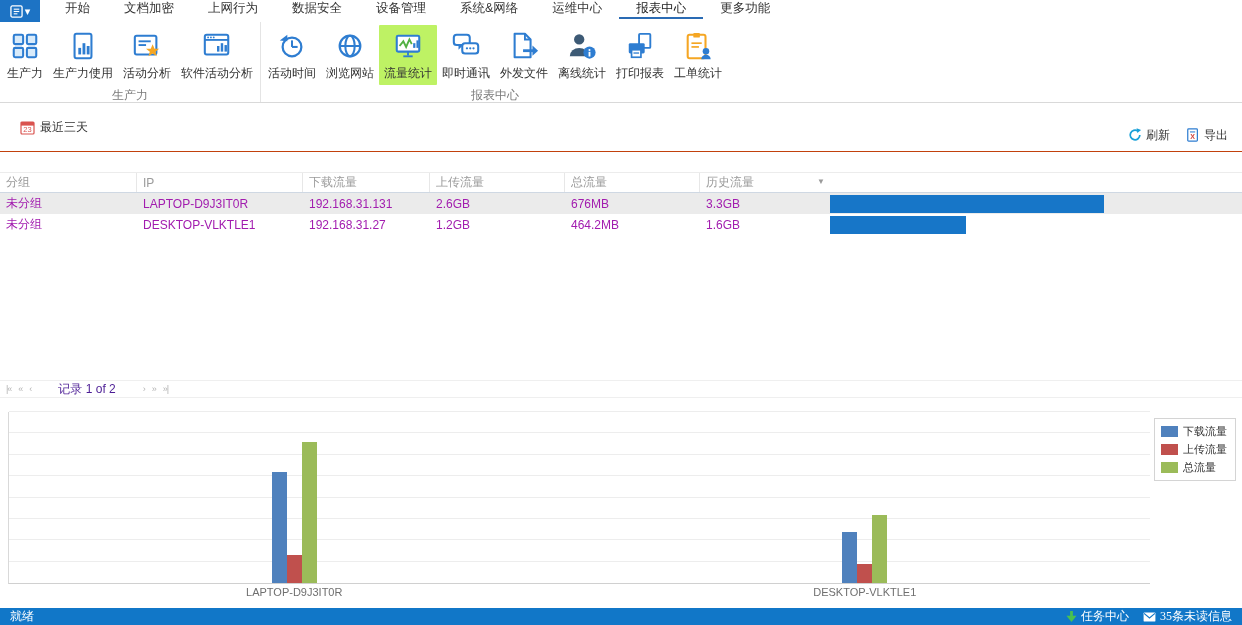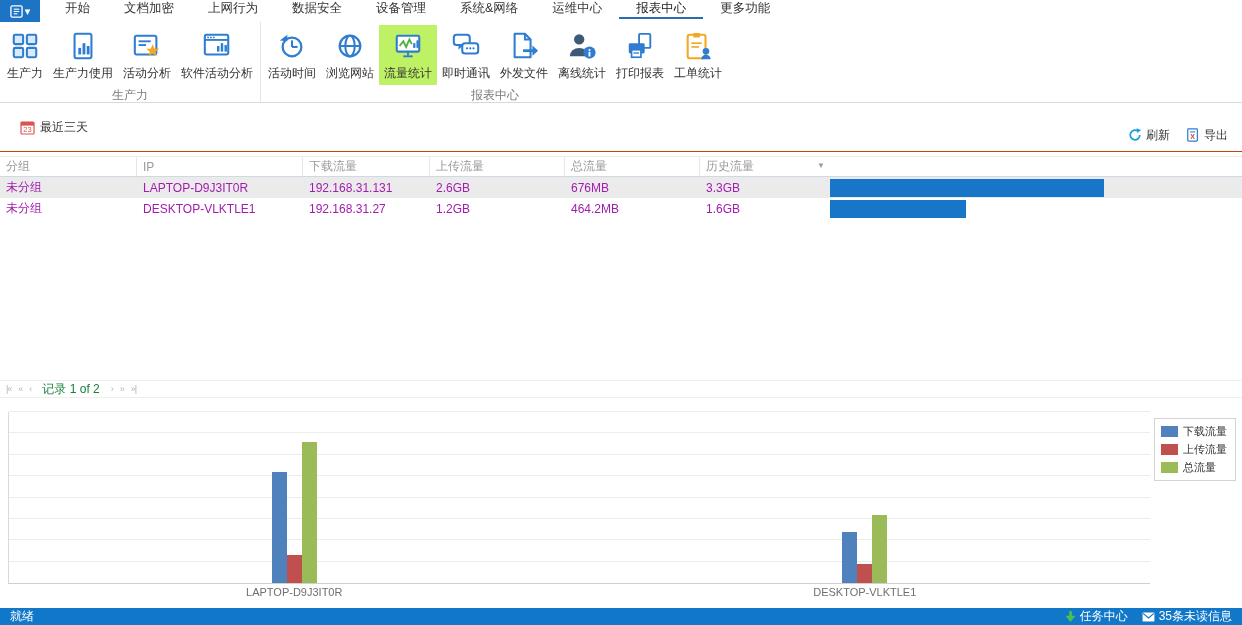--- a/index.html
+++ b/index.html
@@ -28,59 +28,59 @@
   .ribbon-item .ri-label { font-size:12px; color:#333; white-space:nowrap; margin-top:2px; }
 
   
   .toolbar { height:49px; display:flex; align-items:center; border-bottom:1px solid #c2410c;
     padding:0 14px 0 20px; flex:0 0 auto; }
   .date-filter { display:flex; align-items:center; gap:5px; font-size:12px; color:#333; cursor:pointer; }
   .toolbar-right { margin-left:auto; display:flex; align-items:center; gap:16px; }
   .tb-btn { display:flex; align-items:center; gap:4px; font-size:12px; color:#333; cursor:pointer;margin-top:16px; }
 
   
-  .grid { margin-top:4px; flex:0 0 auto; }
+  .grid { margin-top:20px; flex:0 0 auto; }
   .grid-row { display:grid; grid-template-columns:137px 166px 127px 135px 135px 130px 1fr;
     height:21px; align-items:center; font-size:12px; color:#a21caf; }
   .grid-header { color:#9b9b9b; border-top:1px solid #ececec; border-bottom:1px solid #cfd8e3; height:21px; }
   .grid-header .cell { border-right:1px solid #e7e7e7; height:100%; display:flex; align-items:center; position:relative; }
   .grid-header .cell:last-child { border-right:none; }
   .cell { padding:0 6px; overflow:hidden; white-space:nowrap; }
   .grid-row.data-odd { background:#ebebeb; }
   .history-cell { position:relative; height:100%; display:flex; align-items:center; padding:0; }
   .history-bar { height:18px; background:#1776c8; }
   .filter-caret { position:absolute; right:5px; top:4px; font-size:8px; color:#9a9a9a; cursor:pointer; }
 
   .spacer { flex:1 1 auto; }
 
   
   .pager { height:18px; display:flex; align-items:center; gap:7px; padding:0 6px;
     border-top:1px solid #efefef; border-bottom:1px solid #efefef; flex:0 0 auto; }
   .pager .pg-btn { font-size:9px; color:#b3b3b3; cursor:pointer; letter-spacing:-1px; }
-  .pager .pg-text { font-size:12px; color:#15803d; margin:0 4px; }
+  .pager .pg-text { font-size:12px; color:#4c1d95; margin:0 20px; }
 
   
   .chart-section { height:210px; position:relative; flex:0 0 auto; }
   .chart-plot { position:absolute; left:8px; top:14px; width:1142px; height:172px;
     border-left:1px solid #d9d9d9; border-bottom:1px solid #d0d0d0; }
   .gridline { position:absolute; left:0; right:0; height:1px; background:#ededed; }
   .chart-group { position:absolute; bottom:0; height:100%; width:50%; }
   .chart-bars { display:flex; height:100%; align-items:flex-end; justify-content:center; }
   .chart-bar { width:15px; }
   .chart-cat-label { position:absolute; top:100%; left:0; right:0; text-align:center;
     font-size:11px; color:#6f6f6f; padding-top:3px; }
   .legend { position:absolute; right:6px; top:20px; background:#fff; border:1px solid #d4d4d4;
     padding:5px 8px 5px 6px; display:flex; flex-direction:column; gap:3px; }
   .legend-entry { display:flex; align-items:center; gap:5px; font-size:11px; color:#333; }
   .swatch { width:17px; height:11px; display:inline-block; }
 
   
   .statusbar { height:17px; background:#1177c8; color:#fff; display:flex; align-items:center;
     padding:0 10px; font-size:12px; flex:0 0 auto; margin-top:auto; }
-  .sb-right { margin-left:auto; display:flex; align-items:center; gap:14px; }
+  .sb-right { margin-left:auto; display:flex; align-items:center; gap:14px;font-family:Liberation Serif, serif; }
   .sb-item { display:flex; align-items:center; gap:4px; cursor:pointer; }
 
   svg { display:block; }
 </style>
 </head>
 <body>
 
 <div class="app">
 
   <div class="menubar">

